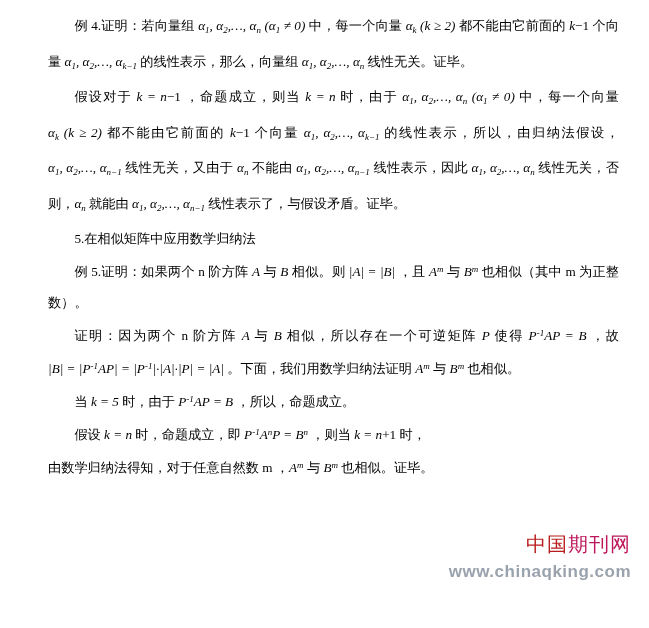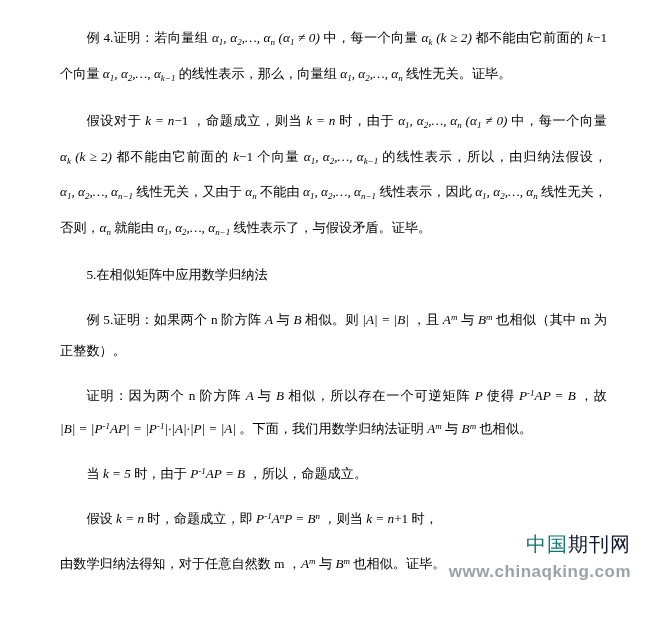--- a/index.html
+++ b/index.html
@@ -25,21 +25,21 @@
   .body-text {
     position: absolute;
     left: 48px;
     right: 30px;
     top: 10px;
     font-size: 13.2px;
     line-height: 31px;
     text-align: justify;
   }
   p {
-    margin: 12px;
+    margin: 0;
     text-indent: 0;
   }
   p.ind2 {
     text-indent: 2em;
   }
   .math {
     font-family: "Liberation Serif", "DejaVu Serif", serif;
     font-style: italic;
     white-space: nowrap;
   }
@@ -66,22 +66,22 @@
     text-align: right;
     pointer-events: none;
   }
   .wm-cn {
     font-family: "Liberation Serif", "DejaVu Serif", serif;
     font-size: 20px;
     color: #3a5fa8;
     letter-spacing: 1px;
     white-space: nowrap;
   }
-  .wm-cn .wm-red { color: #0f766e; text-align: right; }
-  .wm-cn .wm-blue { color: #0f172a; }
+  .wm-cn .wm-red { color: #b91c1c; text-align: right; }
+  .wm-cn .wm-blue { color: #be185d; }
   .wm-url {
     margin-top: 4px;
     font-family: "Liberation Sans", sans-serif;
     font-size: 17px;
     font-weight: bold;
     color: #9aa3ad;
     letter-spacing: 0.5px;
     white-space: nowrap;
     text-align: center;
   }

